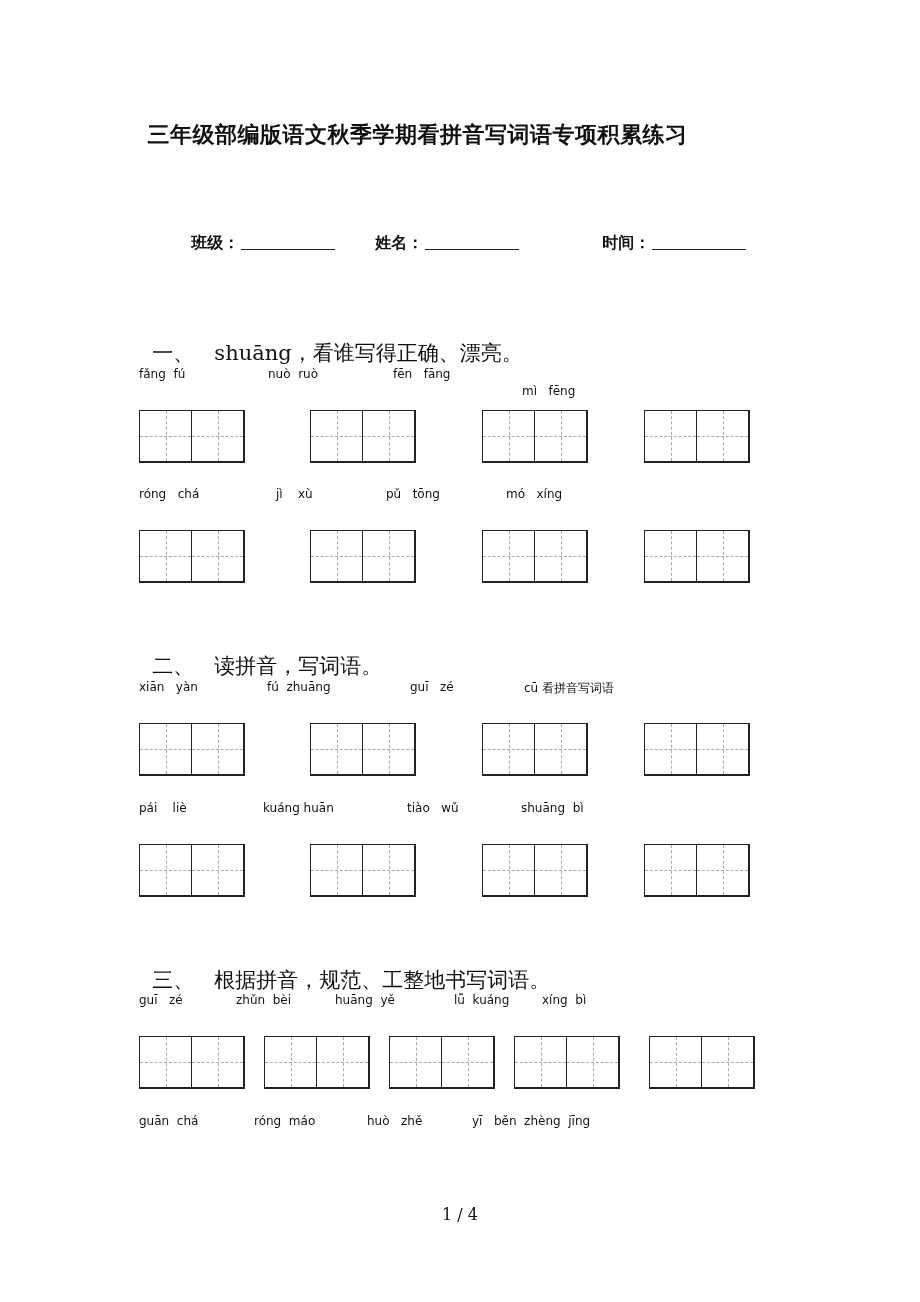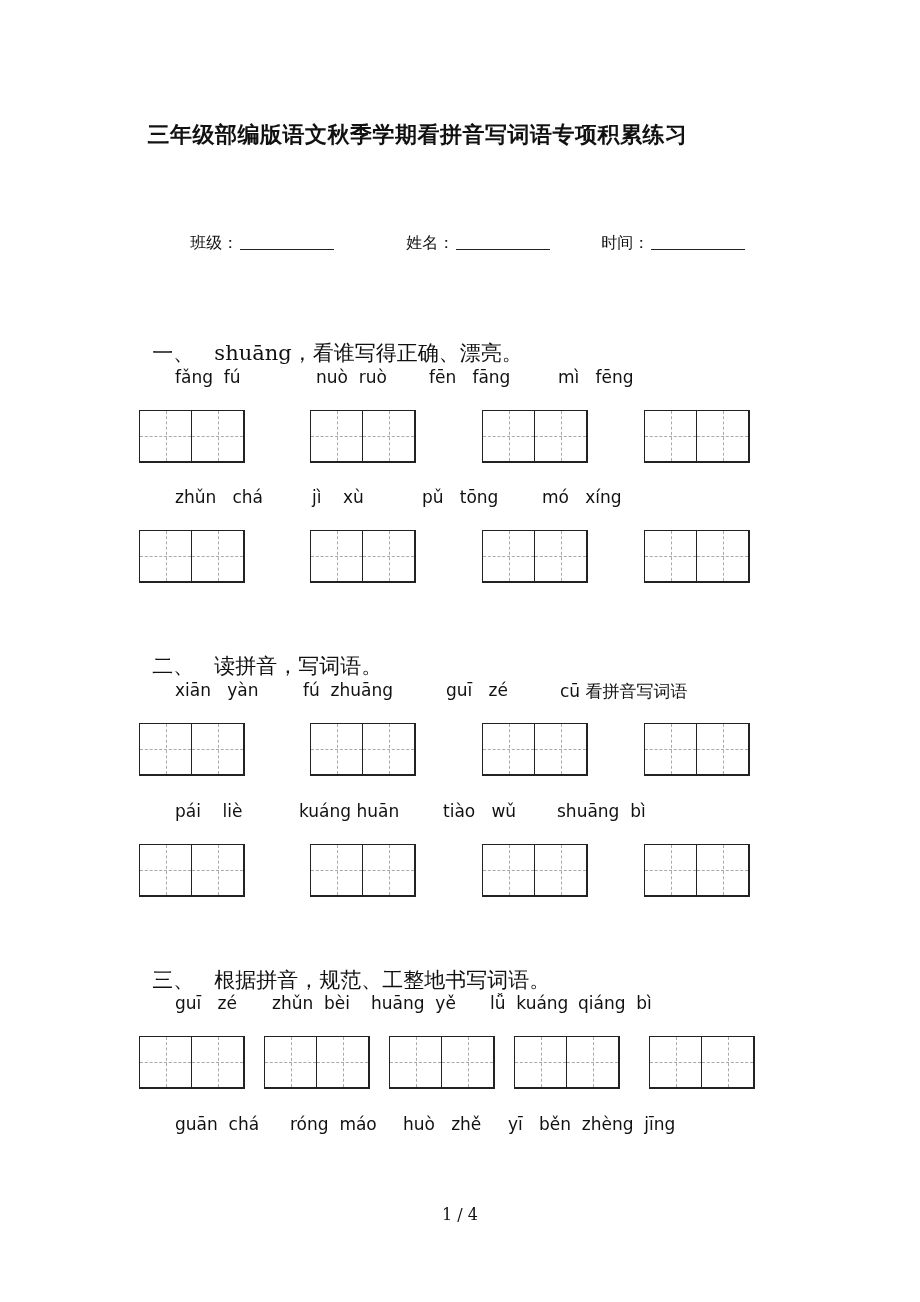--- a/index.html
+++ b/index.html
@@ -1,72 +1,72 @@
 <!DOCTYPE html>
 <html><head>
   <meta charset="utf-8">
   <style>
     html, body { margin: 0; padding: 0; background: #ffffff; }
     body { width: 920px; height: 1302px; position: relative; overflow: hidden; color: #111; }
     .serif { font-family: "DejaVu Serif", "Liberation Serif", serif; }
     .abs { position: absolute; white-space: pre; }
     .title { left: 0; width: 835px; top: 120px; text-align: center; font-size: 22px; font-weight: bold; letter-spacing: 0.5px; }
-    .info { top: 214px; font-size: 16px; font-weight: normal; }
+    .info { top: 214px; font-size: 16px; font-weight: bold; }
     .info .blank { display: inline-block; width: 94px; border-bottom: 1px solid #222; height: 16px; vertical-align: -2px; margin-left: 2px; }
     .heading { font-size: 21px; left: 139px; }
     .heading .num { display: inline-block; width: 62px; }
-    .pinyin { font-size: 17px; font-family: "DejaVu Sans", "Liberation Sans", sans-serif; margin-left: 36px; }
+    .pinyin { font-size: 12px; font-family: "DejaVu Sans", "Liberation Sans", sans-serif; }
     .box { position: absolute; width: 106px; height: 53px; border: 2px solid #222; border-left-width: 1.5px; border-top-width: 1.5px; box-sizing: border-box; display: flex; }
     .cell { flex: 1; position: relative; border-right: 1.5px solid #222; }
     .cell:last-child { border-right: none; }
     .cell::before { content: ""; position: absolute; left: 50%; top: 0; bottom: 0; border-left: 1px dashed #aaa; }
     .cell::after { content: ""; position: absolute; top: 50%; left: 0; right: 0; border-top: 1px dashed #aaa; }
     .footer { left: 0; width: 920px; top: 1205px; text-align: center; font-size: 16px; }
   </style>
 </head>
 <body>
 
 <div class="abs title serif">三年级部编版语文秋季学期看拼音写词语专项积累练习</div>
 
 <div class="abs info serif" style="left:180px">
   <span>班级：</span><span class="blank"></span>
 </div>
-<div class="abs info serif" style="left:396px">
+<div class="abs info serif" style="left:364px">
   <span>姓名：</span><span class="blank"></span>
 </div>
 <div class="abs info serif" style="left:591px">
   <span>时间：</span><span class="blank"></span>
 </div>
 
 <div class="abs heading serif" style="top:315px">
   <span class="num">一、</span><span>shuāng，看谁写得正确、漂亮。</span>
 </div>
 <div class="abs pinyin" style="left:139px;top:367px">fǎng  fú</div>
-<div class="abs pinyin" style="left:280px;top:367px">nuò  ruò</div>
+<div class="abs pinyin" style="left:268px;top:367px">nuò  ruò</div>
 <div class="abs pinyin" style="left:393px;top:367px">fēn   fāng</div>
-<div class="abs pinyin" style="left:522px;top:367px">mì   fēng</div>
+<div class="abs pinyin" style="left:522px;top:384px">mì   fēng</div>
 
 <div class="box" style="left:139px;top:410px">
     <div class="cell"></div>
     <div class="cell"></div>
   </div>
 <div class="box" style="left:310px;top:410px">
     <div class="cell"></div>
     <div class="cell"></div>
   </div>
 <div class="box" style="left:482px;top:410px">
     <div class="cell"></div>
     <div class="cell"></div>
   </div>
 <div class="box" style="left:644px;top:410px">
     <div class="cell"></div>
     <div class="cell"></div>
   </div>
 
-<div class="abs pinyin" style="left:139px;top:487px">zhǔn   chá</div>
+<div class="abs pinyin" style="left:139px;top:487px">róng   chá</div>
 <div class="abs pinyin" style="left:276px;top:487px">jì    xù</div>
 <div class="abs pinyin" style="left:386px;top:487px">pǔ   tōng</div>
 <div class="abs pinyin" style="left:506px;top:487px">mó   xíng</div>
 
 <div class="box" style="left:139px;top:530px">
     <div class="cell"></div>
     <div class="cell"></div>
   </div>
 <div class="box" style="left:310px;top:530px">
     <div class="cell"></div>
@@ -128,21 +128,21 @@
     <div class="cell"></div>
   </div>
 
 <div class="abs heading serif" style="top:942px">
   <span class="num">三、</span><span>根据拼音，规范、工整地书写词语。</span>
 </div>
 <div class="abs pinyin" style="left:139px;top:993px">guī   zé</div>
 <div class="abs pinyin" style="left:236px;top:993px">zhǔn  bèi</div>
 <div class="abs pinyin" style="left:335px;top:993px">huāng  yě</div>
 <div class="abs pinyin" style="left:454px;top:993px">lǚ  kuáng</div>
-<div class="abs pinyin" style="left:542px;top:993px">qiáng  bì</div>
+<div class="abs pinyin" style="left:542px;top:993px">xíng  bì</div>
 
 <div class="box" style="left:139px;top:1036px">
     <div class="cell"></div>
     <div class="cell"></div>
   </div>
 <div class="box" style="left:264px;top:1036px">
     <div class="cell"></div>
     <div class="cell"></div>
   </div>
 <div class="box" style="left:389px;top:1036px">

